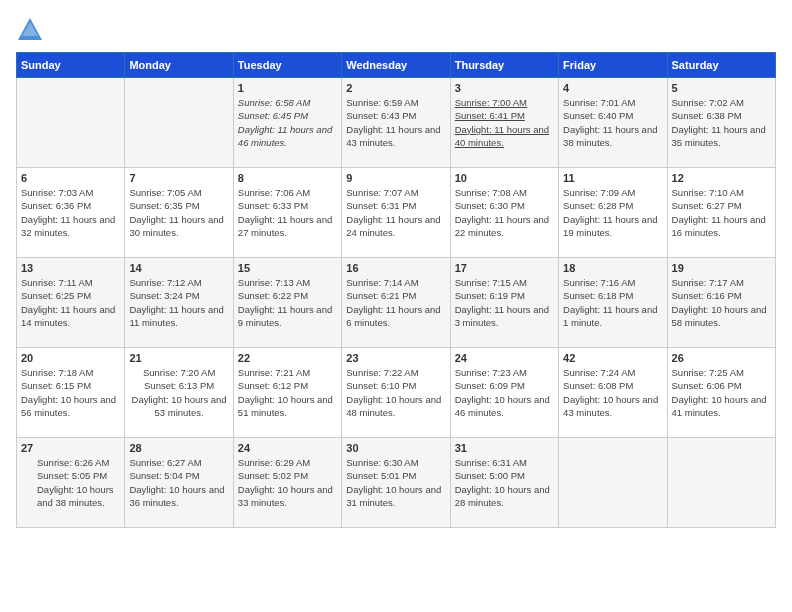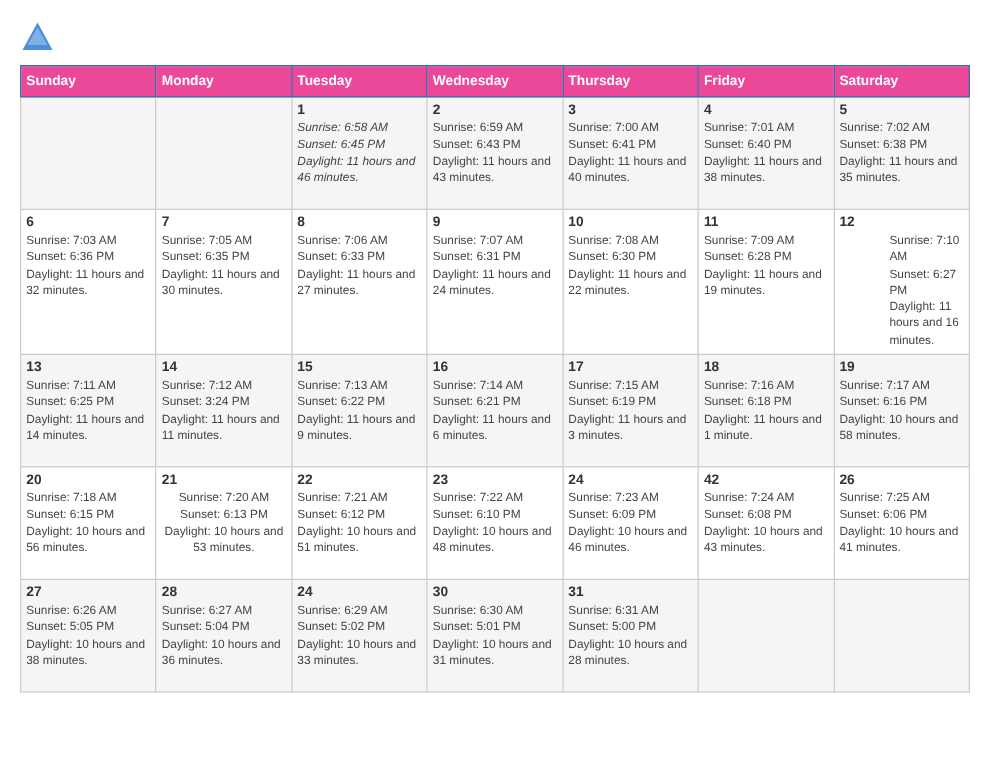--- a/index.html
+++ b/index.html
@@ -46,21 +46,21 @@
     .location-title {
       font-size: 14px;
       color: #555;
     }
     .calendar {
       width: 100%;
       border-collapse: collapse;
       font-size: 10px;
     }
     .calendar thead tr th {
-      background-color: #ec4899;
+      background-color: #1d4ed8;
       color: #fff;
       padding: 6px 4px;
       text-align: left;
       font-size: 11px;
       border: 1px solid #2d6eaf;
     }
     .calendar tbody tr td {
       border: 1px solid #ccc;
       vertical-align: top;
       padding: 4px;
@@ -134,21 +134,21 @@
 Daylight: 11 hours and 46 minutes.</div>
         </td>
         <td>
           <div class="day-number">2</div>
           <div class="day-info" style="white-space: pre-line;">Sunrise: 6:59 AM
 Sunset: 6:43 PM
 Daylight: 11 hours and 43 minutes.</div>
         </td>
         <td>
           <div class="day-number">3</div>
-          <div class="day-info" style="white-space: pre-line;">Sunrise: 7:00 AM
+          <div class="day-info" style="white-space: pre-line; text-decoration: underline;">Sunrise: 7:00 AM
 Sunset: 6:41 PM
 Daylight: 11 hours and 40 minutes.</div>
         </td>
         <td>
           <div class="day-number">4</div>
           <div class="day-info" style="white-space: pre-line;">Sunrise: 7:01 AM
 Sunset: 6:40 PM
 Daylight: 11 hours and 38 minutes.</div>
         </td>
         <td>
@@ -190,21 +190,21 @@
 Daylight: 11 hours and 22 minutes.</div>
         </td>
         <td>
           <div class="day-number">11</div>
           <div class="day-info" style="white-space: pre-line;">Sunrise: 7:09 AM
 Sunset: 6:28 PM
 Daylight: 11 hours and 19 minutes.</div>
         </td>
         <td>
           <div class="day-number">12</div>
-          <div class="day-info" style="white-space: pre-line; margin-left: 40px;">Sunrise: 7:10 AM
+          <div class="day-info" style="white-space: pre-line;">Sunrise: 7:10 AM
 Sunset: 6:27 PM
 Daylight: 11 hours and 16 minutes.</div>
         </td>
       </tr>
       <tr>
         <td>
           <div class="day-number">13</div>
           <div class="day-info" style="white-space: pre-line;">Sunrise: 7:11 AM
 Sunset: 6:25 PM
 Daylight: 11 hours and 14 minutes.</div>
@@ -286,21 +286,21 @@
         <td>
           <div class="day-number">26</div>
           <div class="day-info" style="white-space: pre-line;">Sunrise: 7:25 AM
 Sunset: 6:06 PM
 Daylight: 10 hours and 41 minutes.</div>
         </td>
       </tr>
       <tr>
         <td>
           <div class="day-number">27</div>
-          <div class="day-info" style="white-space: pre-line;">Sunrise: 6:26 AM
+          <div class="day-info" style="white-space: pre-line; margin-left: 16px;">Sunrise: 6:26 AM
 Sunset: 5:05 PM
 Daylight: 10 hours and 38 minutes.</div>
         </td>
         <td>
           <div class="day-number">28</div>
           <div class="day-info" style="white-space: pre-line;">Sunrise: 6:27 AM
 Sunset: 5:04 PM
 Daylight: 10 hours and 36 minutes.</div>
         </td>
         <td>

